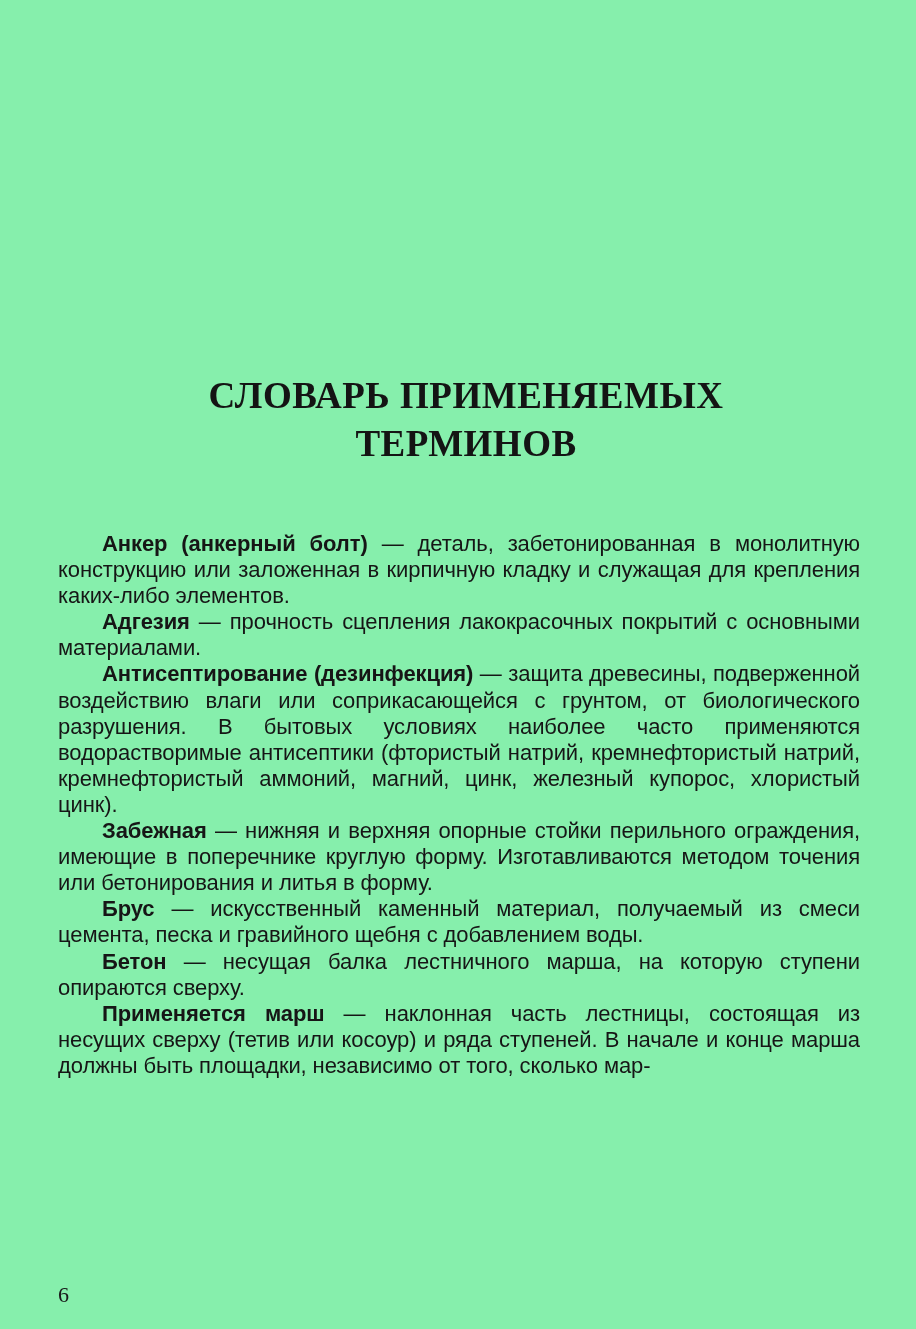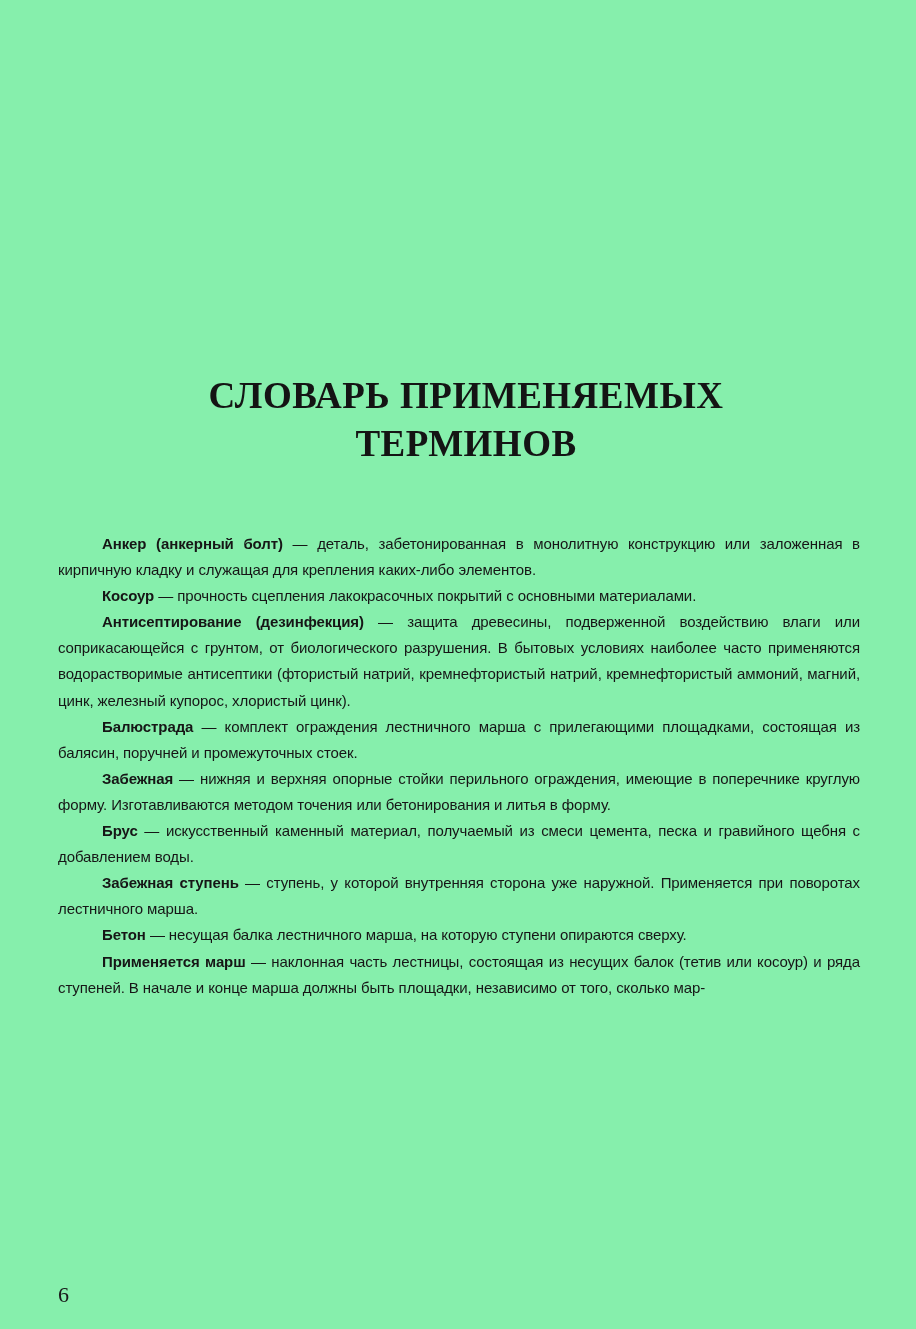--- a/index.html
+++ b/index.html
@@ -30,21 +30,21 @@
     font-size: 37px;
     line-height: 48px;
     letter-spacing: 0.5px;
     color: #141414;
   }
   .glossary {
     position: absolute;
     top: 531px;
     left: 58px;
     width: 802px;
-    font-size: 15px;
+    font-size: 22px;
     line-height: 26.1px;
     text-align: justify;
     letter-spacing: -0.1px;
   }
   .entry {
     margin: 0;
     text-indent: 44px;
   }
   .term {
     font-weight: 700;
@@ -61,33 +61,31 @@
 </style>
 </head>
 <body>
 
 <div class="page">
   <h1 class="title">СЛОВАРЬ ПРИМЕНЯЕМЫХ ТЕРМИНОВ</h1>
 
   <div class="glossary">
   <p class="entry"><strong class="term">Анкер (анкерный болт)</strong><span class="sep"> — </span><span class="def">деталь, забетонированная в монолитную конструкцию или заложенная в кирпичную кладку и служащая для крепления каких-либо элементов.</span></p>
 
-  <p class="entry"><strong class="term">Косоур</strong><span class="sep"> — </span><span class="def">прочность сцепления лакокрасочных покрытий с основными материалами.</span></p>
+  <p class="entry"><strong class="term">Адгезия</strong><span class="sep"> — </span><span class="def">прочность сцепления лакокрасочных покрытий с основными материалами.</span></p>
 
   <p class="entry"><strong class="term">Антисептирование (дезинфекция)</strong><span class="sep"> — </span><span class="def">защита древесины, подверженной воздействию влаги или соприкасающейся с грунтом, от биологического разрушения. В бытовых условиях наиболее часто применяются водорастворимые антисептики (фтористый натрий, кремнефтористый натрий, кремнефтористый аммоний, магний, цинк, железный купорос, хлористый цинк).</span></p>
 
-  <p class="entry"><strong class="term">Балюстрада</strong><span class="sep"> — </span><span class="def">комплект ограждения лестничного марша с прилегающими площадками, состоящая из балясин, поручней и промежуточных стоек.</span></p>
 
   <p class="entry"><strong class="term">Забежная</strong><span class="sep"> — </span><span class="def">нижняя и верхняя опорные стойки перильного ограждения, имеющие в поперечнике круглую форму. Изготавливаются методом точения или бетонирования и литья в форму.</span></p>
 
   <p class="entry"><strong class="term">Брус</strong><span class="sep"> — </span><span class="def">искусственный каменный материал, получаемый из смеси цемента, песка и гравийного щебня с добавлением воды.</span></p>
 
 
 
-  <p class="entry"><strong class="term">Забежная ступень</strong><span class="sep"> — </span><span class="def">ступень, у которой внутренняя сторона уже наружной. Применяется при поворотах лестничного марша.</span></p>
 
   <p class="entry"><strong class="term">Бетон</strong><span class="sep"> — </span><span class="def">несущая балка лестничного марша, на которую ступени опираются сверху.</span></p>
 
-  <p class="entry"><strong class="term">Применяется марш</strong><span class="sep"> — </span><span class="def">наклонная часть лестницы, состоящая из несущих балок (тетив или косоур) и ряда ступеней. В начале и конце марша должны быть площадки, независимо от того, сколько мар-</span></p>
+  <p class="entry"><strong class="term">Применяется марш</strong><span class="sep"> — </span><span class="def">наклонная часть лестницы, состоящая из несущих сверху (тетив или косоур) и ряда ступеней. В начале и конце марша должны быть площадки, независимо от того, сколько мар-</span></p>
 </div>
 
   <div class="page-number">6</div>
 </div>
 
 </body></html>

